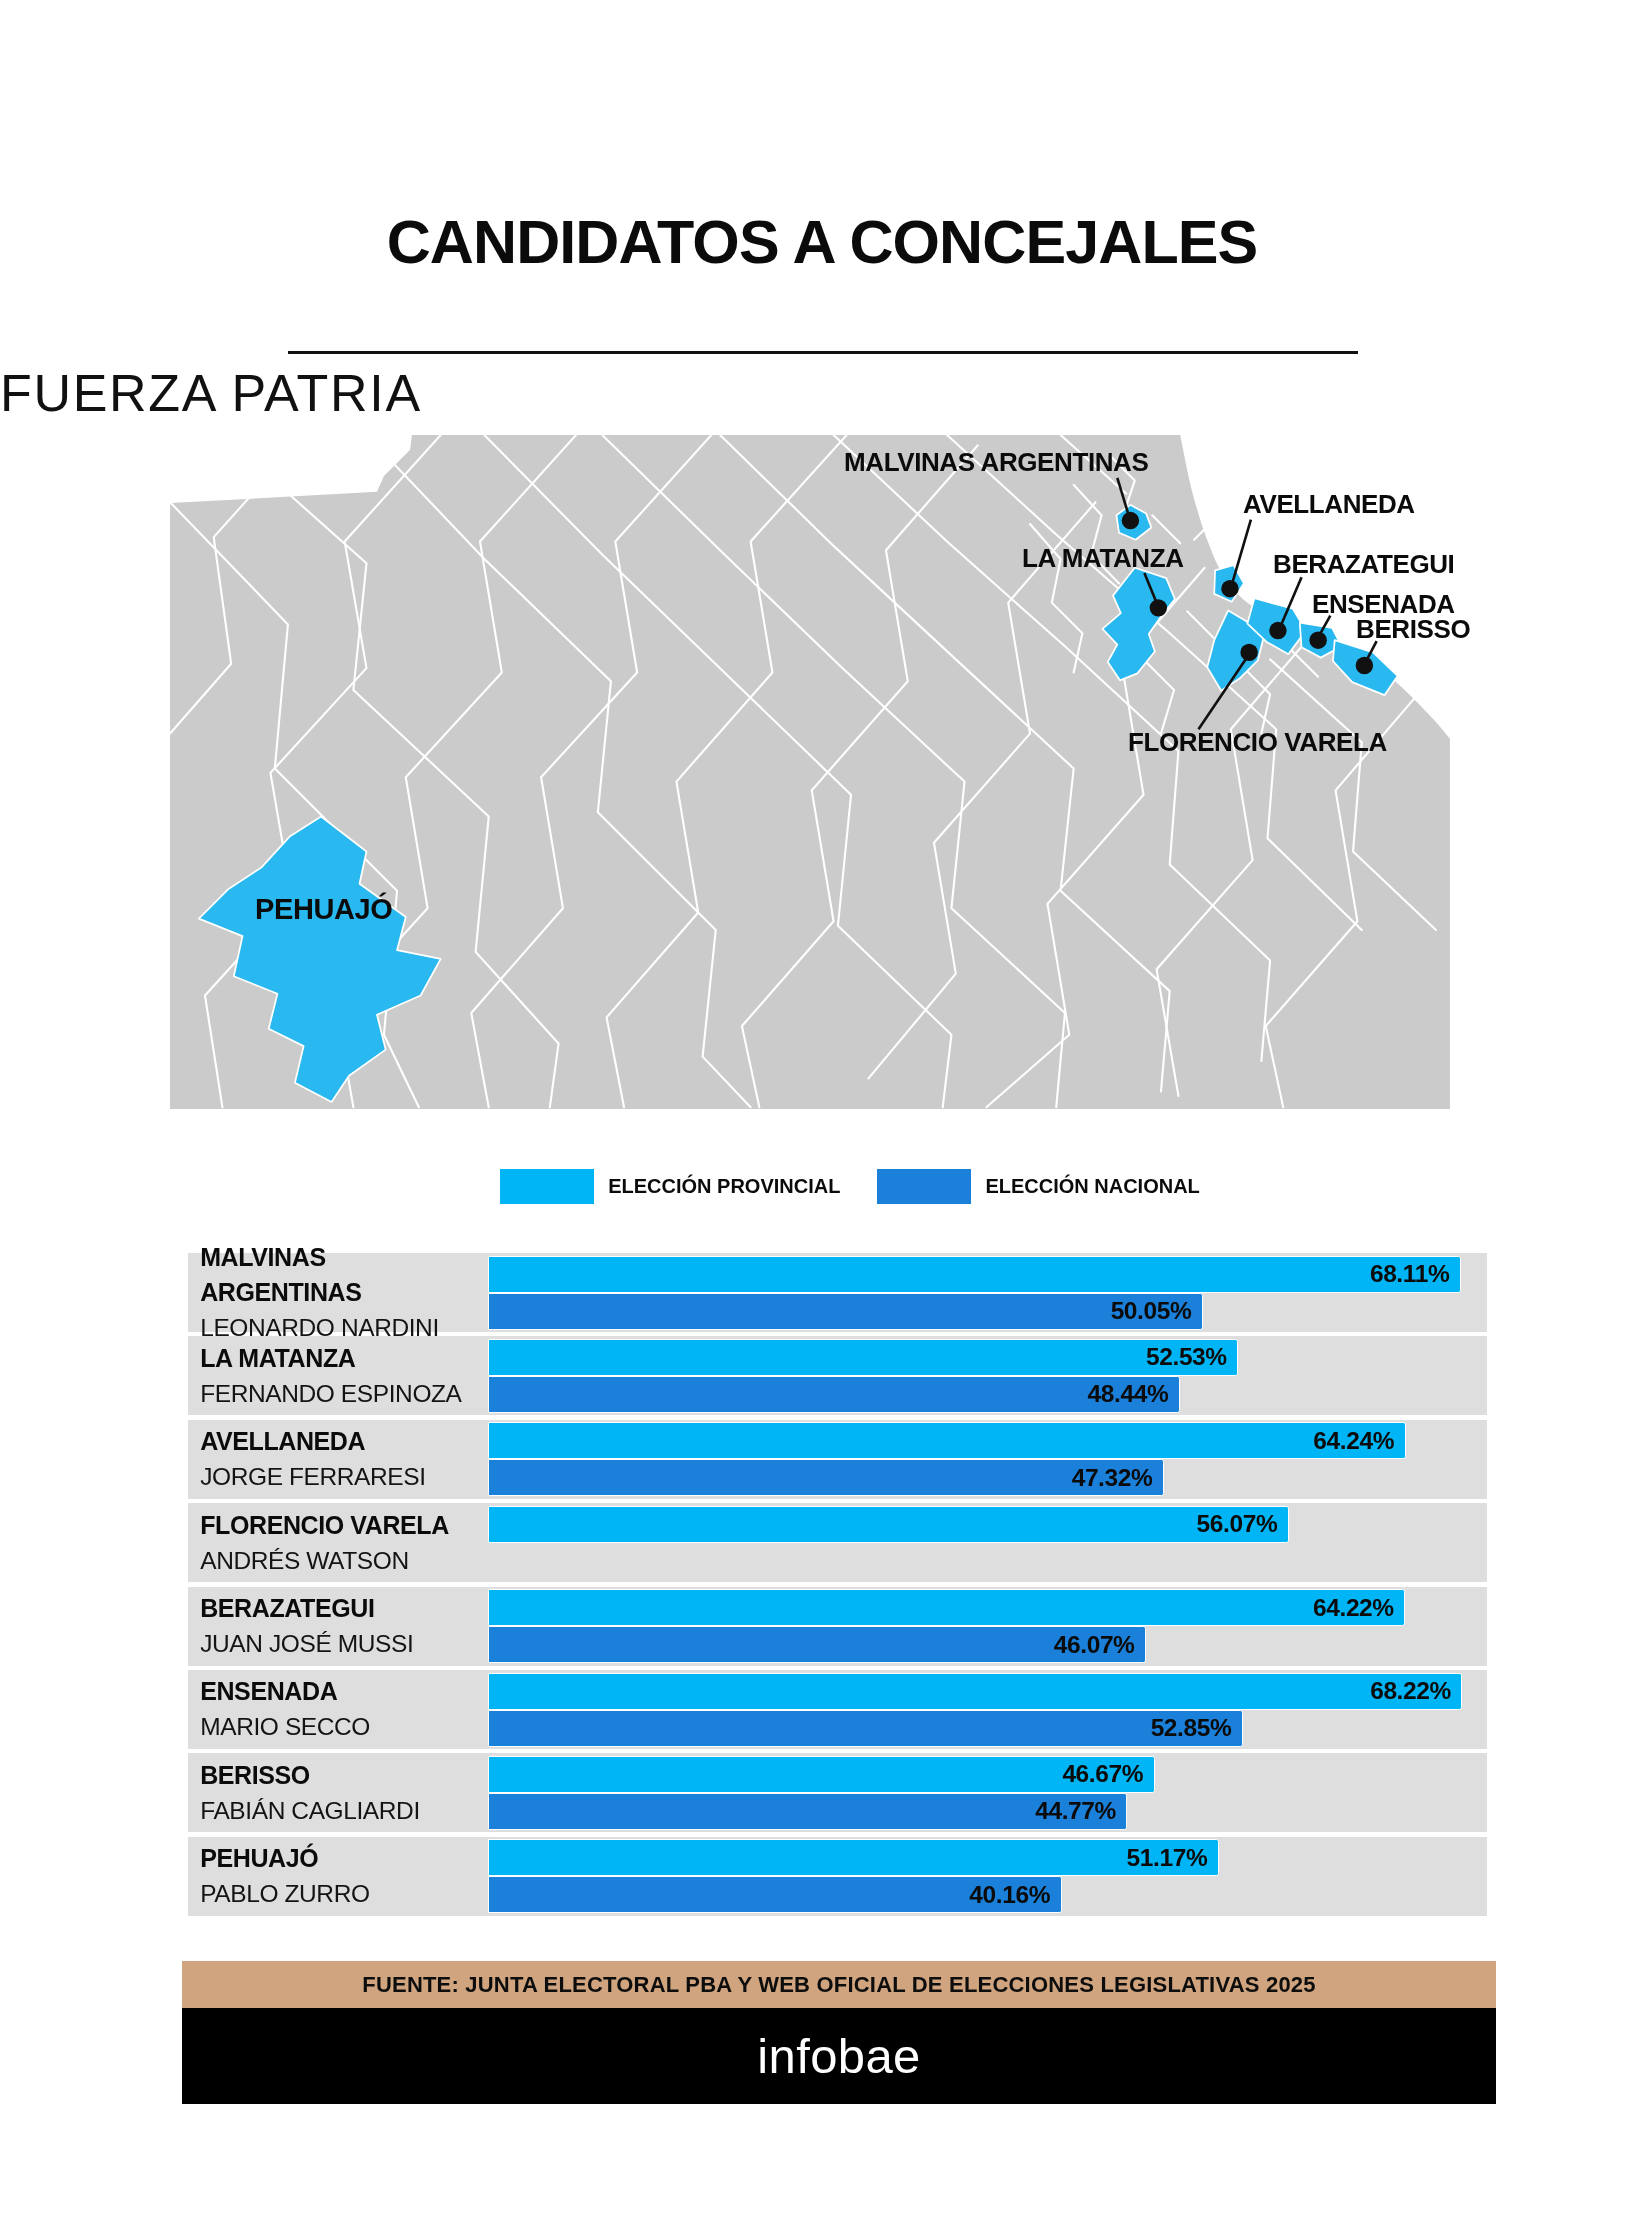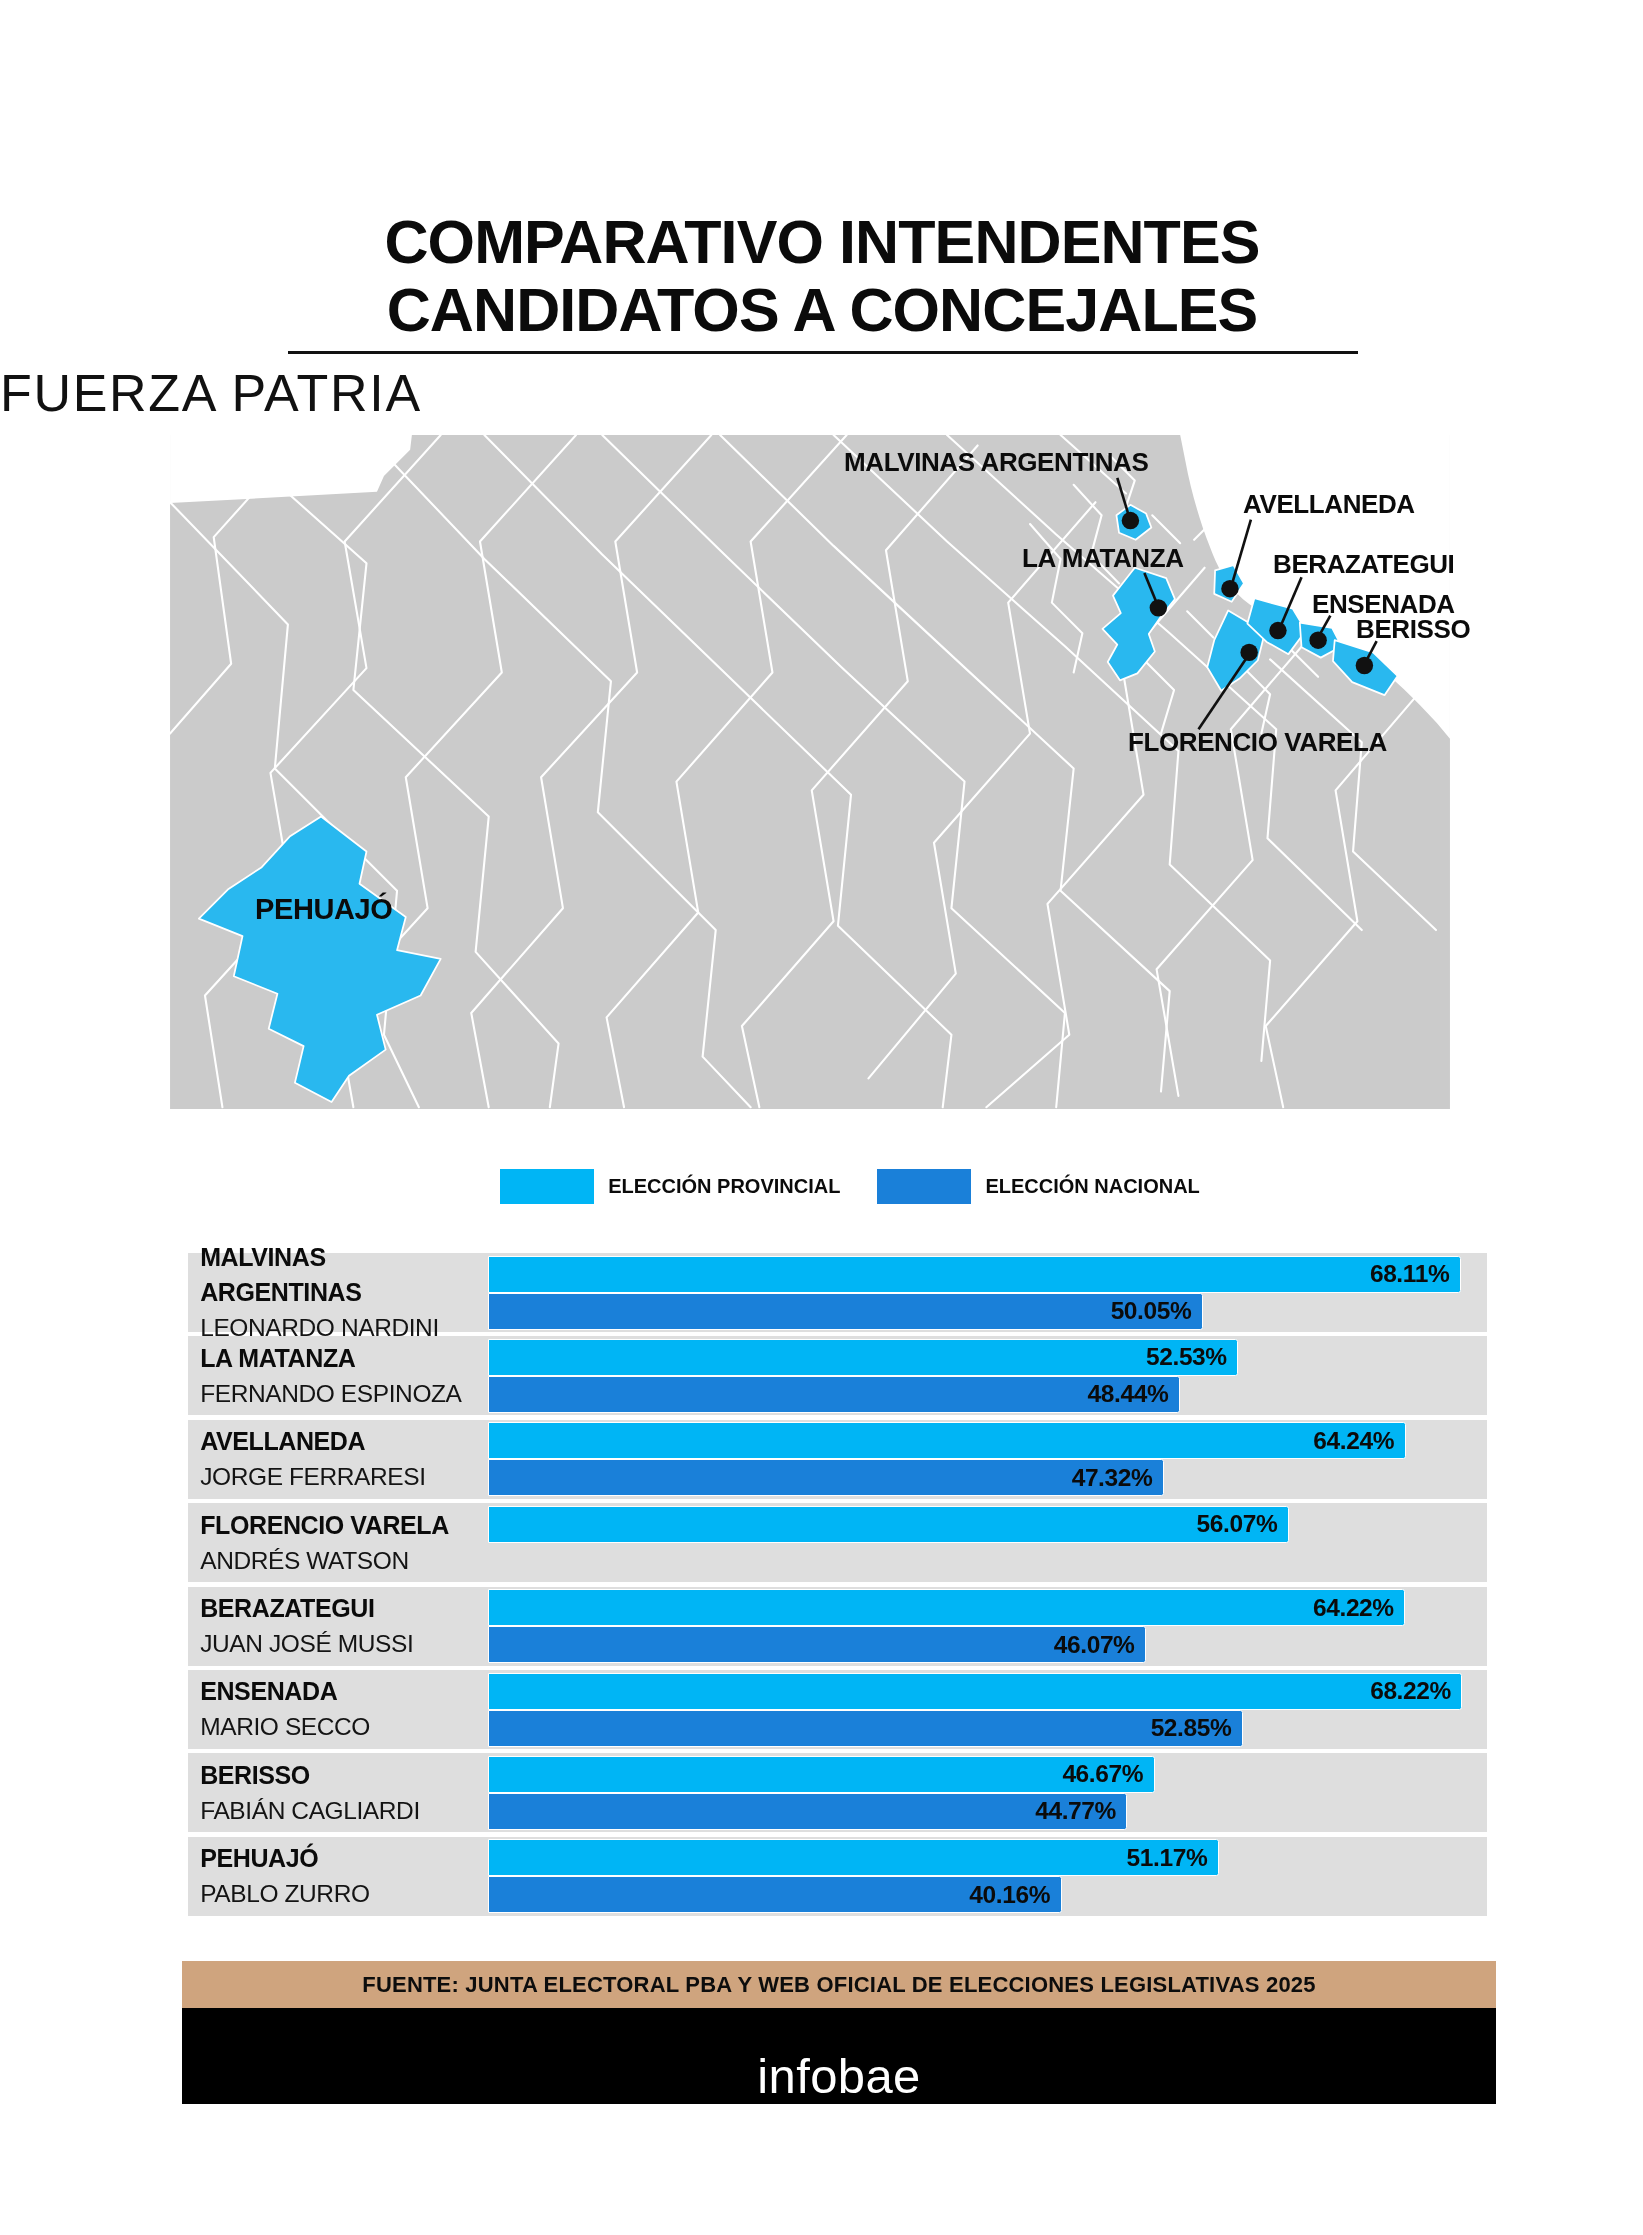--- a/index.html
+++ b/index.html
@@ -76,31 +76,30 @@
     font-size:24.5px;font-weight:bold;color:#0b0b0b;letter-spacing:-0.4px;
   }
   
   .source-bar{
     position:absolute;left:182px;top:1961px;width:1314px;height:47px;
     background:var(--c-src);display:flex;align-items:center;justify-content:center;
   }
   .source-text{font-size:22px;font-weight:bold;color:#0d0d0d;letter-spacing:0.2px;}
   .brand-bar{
     position:absolute;left:182px;top:2008px;width:1314px;height:96px;
-    background:#000;display:flex;align-items:flex-end;justify-content:center;
+    background:#000;display:flex;align-items:center;justify-content:center;
   }
   .brand-text{font-size:49px;color:#fff;font-weight:normal;letter-spacing:0.4px;}
 </style>
 </head>
 <body>
 
 <div class="page" style="--c-prov: #00b5f5; --c-nac: #1a80d9; --c-rowbg: #dedede; --c-src: #cfa47e;">
 
   <div class="title">
-    <div>COMPARATIVO INTENDENTES</div>
     <div>CANDIDATOS A CONCEJALES</div>
   </div>
   <div class="divider"></div>
   <div class="subtitle">FUERZA PATRIA</div>
 
   <div class="map">
     <svg width="1280" height="674" viewBox="195 498 1466 772">
 
       <rect x="195" y="498" width="1466" height="772" fill="#cbcbcb"></rect>
 

